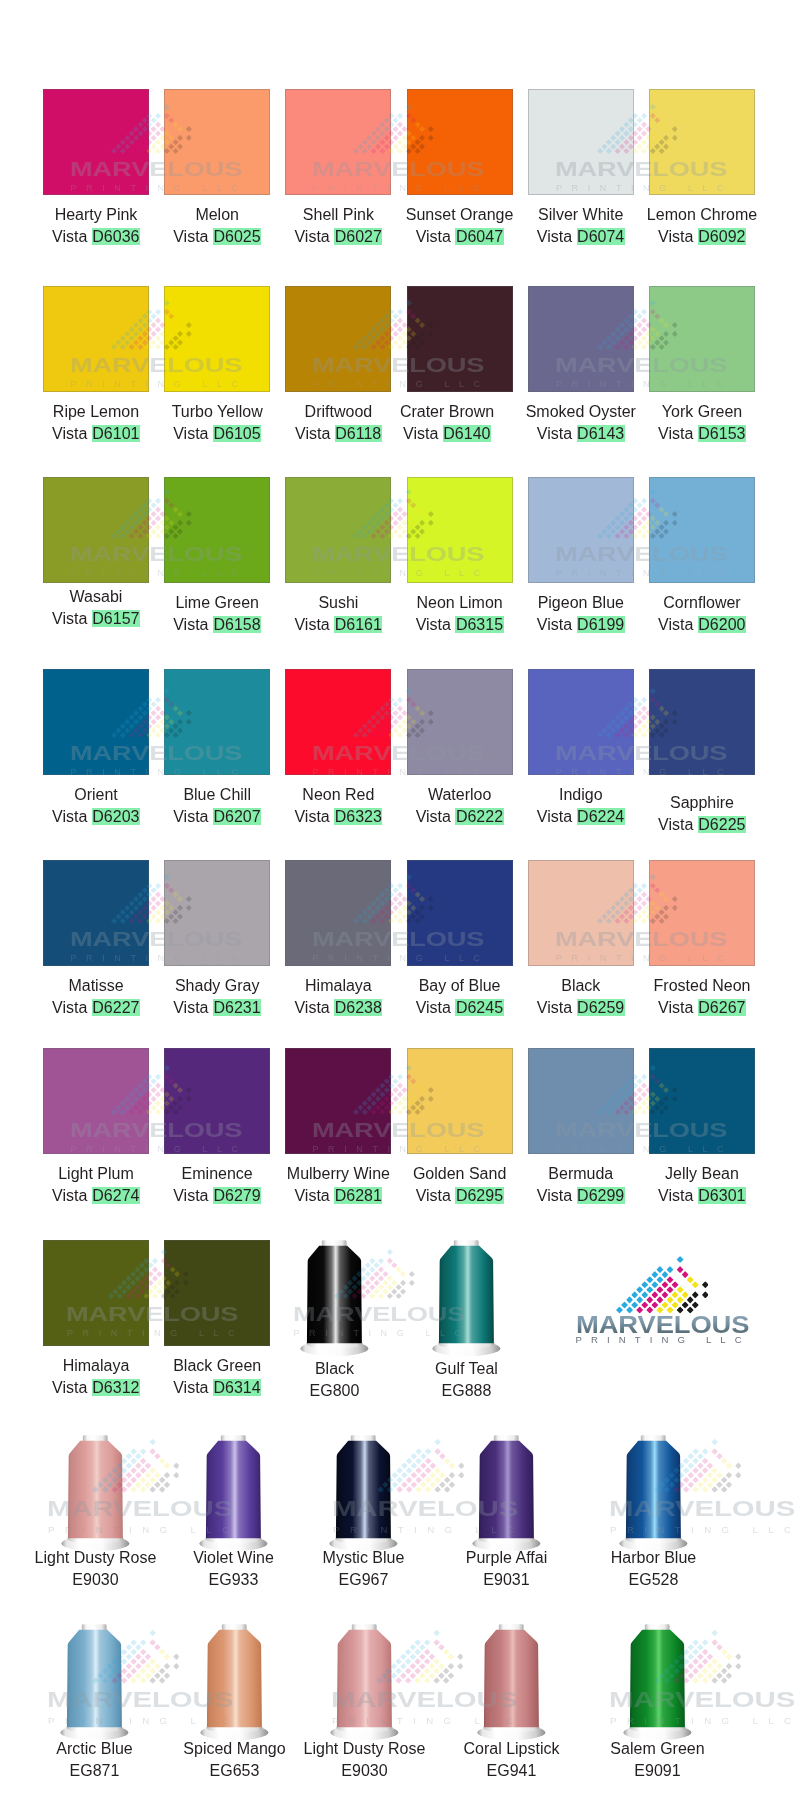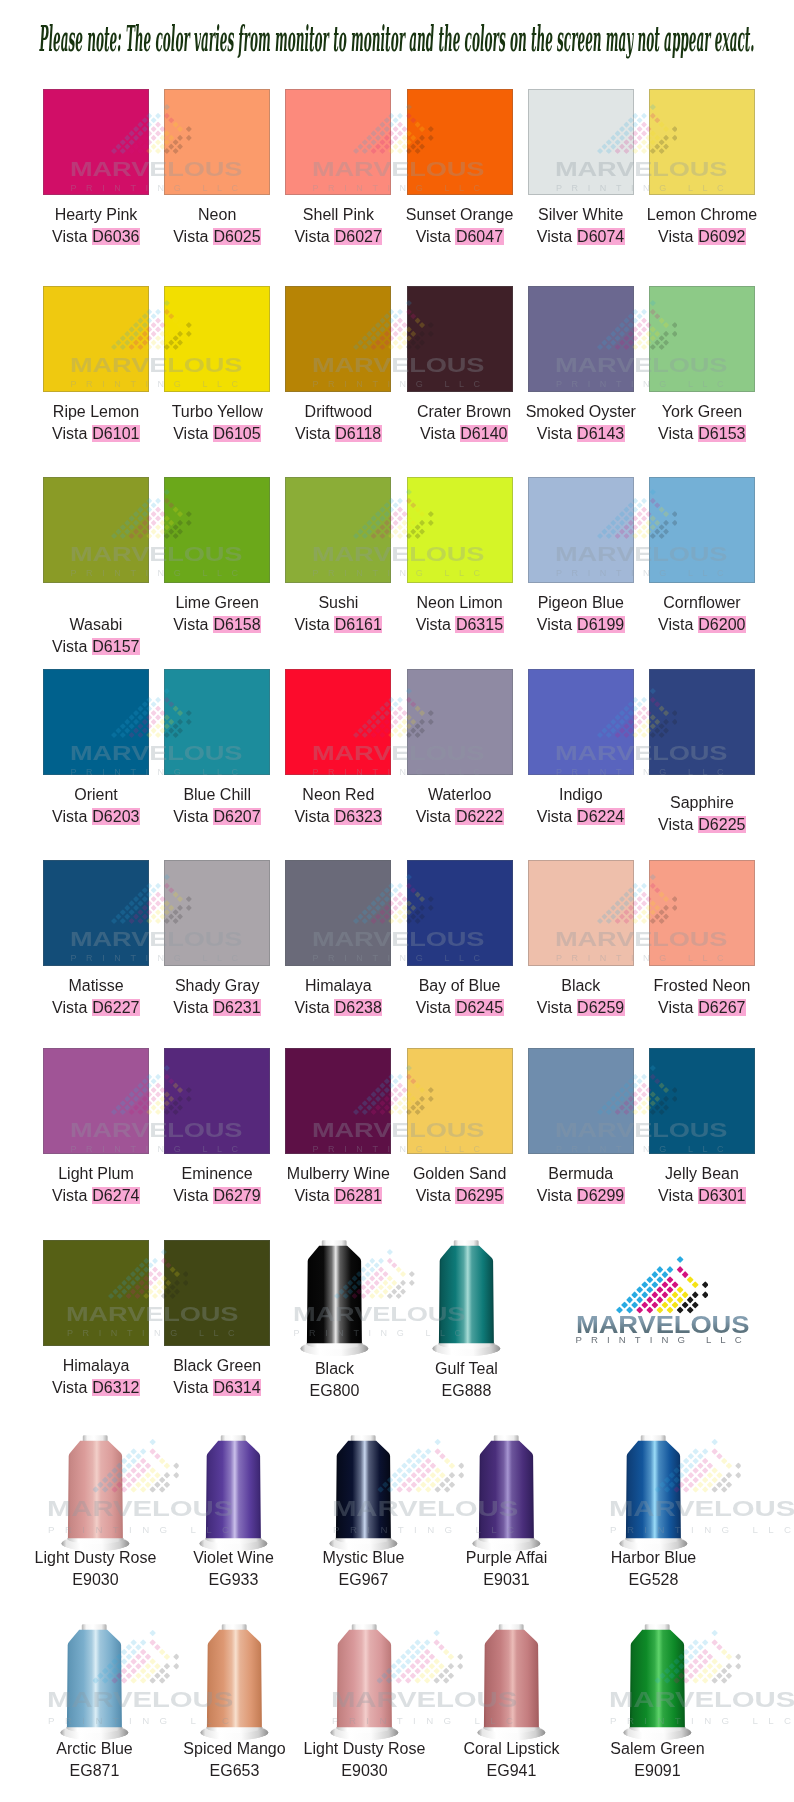--- a/index.html
+++ b/index.html
@@ -9,21 +9,21 @@
 
   #note-wrap{position:absolute;left:0;top:19px;width:794px;height:40px;}
   #note{position:absolute;left:397px;top:0;white-space:nowrap;
         font-family:"DejaVu Serif Condensed","DejaVu Serif",serif;
         font-weight:bold;font-style:italic;font-size:36px;line-height:38px;
         transform:translateX(-50%) scaleX(0.372);transform-origin:center center;color:#17330f;}
 
   .swatch{position:absolute;width:106px;height:106px;box-shadow:inset 0 0 0 1px rgba(90,95,98,0.30);}
   .lbl{position:absolute;width:150px;text-align:center;color:#231f20;
        font-size:16px;line-height:22.1px;white-space:nowrap;}
-  .lbl .code{background:#f9a8d4;padding:0 0.5px;}
+  .lbl .code{background:#86efac;padding:0 0.5px;}
 
   .spool{position:absolute;}
   .spool svg{display:block;}
 
   
   #wm-layer{position:absolute;left:0;top:0;width:794px;height:1802px;
             pointer-events:none;z-index:6;overflow:hidden;}
   .wm{position:absolute;width:242px;height:110px;opacity:0.30;}
   .wm .wmn{position:absolute;left:0;top:0;
        font-family:"Liberation Sans",sans-serif;font-weight:bold;font-size:21px;
@@ -44,32 +44,29 @@
        -webkit-background-clip:text;background-clip:text;color:transparent;}
   #logo .lgt{position:absolute;left:23.5px;top:80.0px;
        font-family:"Liberation Sans",sans-serif;font-weight:normal;font-size:9.6px;
        line-height:9.6px;letter-spacing:9.1px;color:#6b7279;white-space:nowrap;}
   #logo svg{position:absolute;left:63.5px;top:1px;}
 </style>
 </head>
 <body>
 
 <div id="page">
-  <div id="note-wrap">
-      <span id="note">Please note: The color varies from monitor to monitor and the colors on the screen may not appear exact.</span>
-    </div>
   <div id="swatches">
    <div class="swatch" style="left:43.0px;top:89px;background:#D10E67"></div>
    <div class="lbl" style="left:21.0px;top:204px">
         <div>Hearty Pink</div>
         <div><span>Vista</span> <span class="code">D6036</span></div>
       </div>
    <div class="swatch" style="left:164.2px;top:89px;background:#FB9B6B"></div>
    <div class="lbl" style="left:142.2px;top:204px">
-        <div>Neon</div>
+        <div>Melon</div>
         <div><span>Vista</span> <span class="code">D6025</span></div>
       </div>
    <div class="swatch" style="left:285.4px;top:89px;background:#FC8A7C"></div>
    <div class="lbl" style="left:263.4px;top:204px">
         <div>Shell Pink</div>
         <div><span>Vista</span> <span class="code">D6027</span></div>
       </div>
    <div class="swatch" style="left:406.6px;top:89px;background:#F56105"></div>
    <div class="lbl" style="left:384.6px;top:204px">
         <div>Sunset Orange</div>
@@ -94,36 +91,36 @@
    <div class="lbl" style="left:142.2px;top:401px">
         <div>Turbo Yellow</div>
         <div><span>Vista</span> <span class="code">D6105</span></div>
       </div>
    <div class="swatch" style="left:285.4px;top:286px;background:#B78405"></div>
    <div class="lbl" style="left:263.4px;top:401px">
         <div>Driftwood</div>
         <div><span>Vista</span> <span class="code">D6118</span></div>
       </div>
    <div class="swatch" style="left:406.6px;top:286px;background:#3F2028"></div>
-   <div class="lbl" style="left:389px;top:401px">
+   <div class="lbl" style="left:372px;top:401px">
         <div>Crater Brown</div>
         <div><span>Vista</span> <span class="code">D6140</span></div>
       </div>
    <div class="swatch" style="left:527.8px;top:286px;background:#6B6890"></div>
    <div class="lbl" style="left:505.8px;top:401px">
         <div>Smoked Oyster</div>
         <div><span>Vista</span> <span class="code">D6143</span></div>
       </div>
    <div class="swatch" style="left:649.0px;top:286px;background:#8DCA87"></div>
    <div class="lbl" style="left:627.0px;top:401px">
         <div>York Green</div>
         <div><span>Vista</span> <span class="code">D6153</span></div>
       </div>
    <div class="swatch" style="left:43.0px;top:477px;background:#8A9B26"></div>
-   <div class="lbl" style="left:21.0px;top:614px">
+   <div class="lbl" style="left:21.0px;top:586px">
         <div>Wasabi</div>
         <div><span>Vista</span> <span class="code">D6157</span></div>
       </div>
    <div class="swatch" style="left:164.2px;top:477px;background:#6BA81A"></div>
    <div class="lbl" style="left:142.2px;top:592px">
         <div>Lime Green</div>
         <div><span>Vista</span> <span class="code">D6158</span></div>
       </div>
    <div class="swatch" style="left:285.4px;top:477px;background:#8BAD37"></div>
    <div class="lbl" style="left:263.4px;top:592px">

